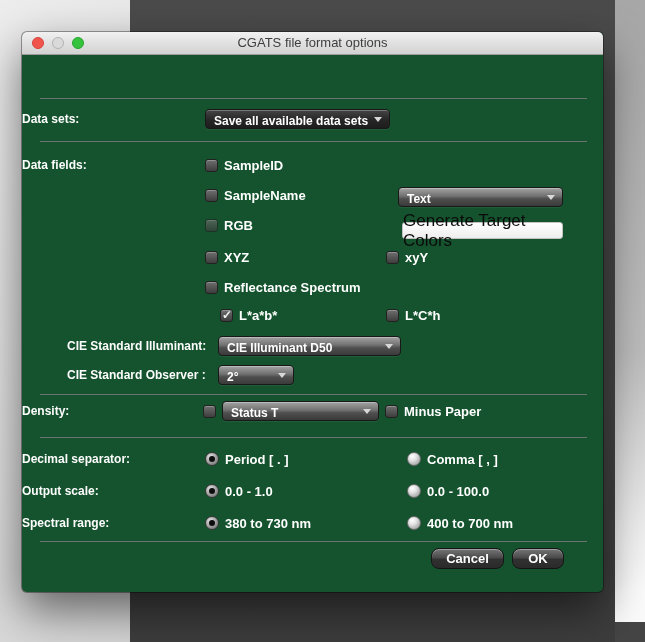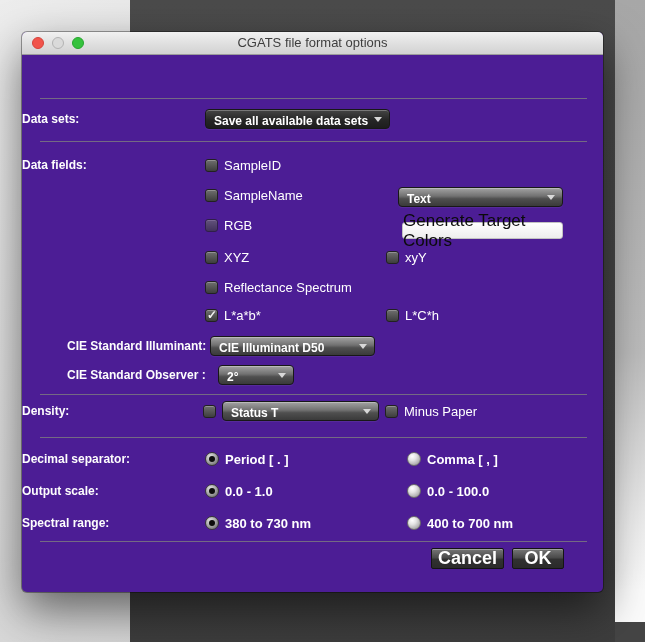--- a/index.html
+++ b/index.html
@@ -10,21 +10,21 @@
   }
   
   .backdrop{position:absolute;left:130px;top:0;width:485px;height:642px;
     background:linear-gradient(180deg,#4b4b4b 0%,#454545 60%,#3d3d3d 100%);}
   .right-strip{position:absolute;left:615px;top:0;width:30px;height:642px;
     background:linear-gradient(180deg,#a7a7a7 0%,#a9a9a9 12%,#bcbcbc 55%,#ededed 82%,#fbfbfb 92%);}
   .right-strip-bottom{position:absolute;left:615px;top:622px;width:30px;height:20px;background:#454545;}
 
   
   .dialog{position:absolute;left:22px;top:32px;width:581px;height:560px;
-    border-radius:5px;background:#4c1d95;
+    border-radius:5px;background:#14532d;
     box-shadow:0 18px 45px rgba(0,0,0,.55),0 0 0 1px rgba(0,0,0,.35);}
   .titlebar{position:relative;height:22px;border-radius:5px 5px 0 0;
     background:linear-gradient(180deg,#f1f1f1 0%,#e2e2e2 45%,#d2d2d2 100%);
     border-bottom:1px solid #9b9b9b;}
   .title{position:absolute;left:0;right:0;top:0;height:22px;line-height:22px;
     text-align:center;font-size:13px;color:#3e3e3e;}
   .light{position:absolute;top:5px;width:12px;height:12px;border-radius:50%;box-sizing:border-box;}
   .light.close{left:10px;background:#f1544b;border:1px solid #d6433b;}
   .light.min{left:30px;background:#dadada;border:1px solid #b3b3b3;}
   .light.zoom{left:50px;background:#35c23d;border:1px solid #27a52f;}
@@ -51,36 +51,36 @@
 
   
   .cbrow{position:absolute;display:flex;align-items:center;gap:6px;height:16px;}
   .cb{width:13px;height:13px;box-sizing:border-box;border-radius:3px;flex:0 0 auto;
     background:linear-gradient(180deg,#6f6f6f 0%,#3d3d3d 100%);
     border:1px solid #212121;position:relative;
     box-shadow:inset 0 1px 0 rgba(255,255,255,.25);}
   .cb.dim{opacity:.65;}
   .cb.on::after{content:"\2713";position:absolute;left:1px;top:-2px;
     color:#f2f2f2;font-size:12px;font-weight:bold;}
-  .cblab{font-weight:normal;font-size:13px;color:#fff;white-space:nowrap;}
+  .cblab{font-weight:bold;font-size:13px;color:#fff;white-space:nowrap;}
 
   
   .rdrow{position:absolute;display:flex;align-items:center;gap:6px;height:16px;text-align:right;}
   .rd{width:14px;height:14px;border-radius:50%;box-sizing:border-box;flex:0 0 auto;position:relative;
     background:radial-gradient(circle at 35% 28%,#ffffff 0%,#e4e4e4 35%,#a9a9a9 78%,#8e8e8e 100%);
     border:1px solid #6e6e6e;}
   .rd.on{background:radial-gradient(circle at 35% 28%,#dedede 0%,#ababab 45%,#5e5e5e 100%);
     border:1px solid #383838;}
   .rd.on::after{content:"";position:absolute;left:50%;top:50%;width:6px;height:6px;
     margin:-3px 0 0 -3px;border-radius:50%;background:#0d0d0d;}
   .rdlab{font-weight:bold;font-size:13px;color:#fff;white-space:nowrap;}
 
   
   .btn{position:absolute;box-sizing:border-box;display:flex;align-items:center;justify-content:center;
-    border-radius:2px;border:1px solid #141414;color:#fff;font-weight:bold;font-size:18px;
+    border-radius:8px;border:1px solid #141414;color:#fff;font-weight:bold;font-size:13px;
     background:linear-gradient(180deg,#767676 0%,#4b4b4b 45%,#313131 55%,#2a2a2a 100%);
     box-shadow:inset 0 1px 0 rgba(255,255,255,.32);cursor:default;}
   .btn-white{position:absolute;box-sizing:border-box;display:flex;align-items:center;justify-content:center;
     border-radius:3px;border:1px solid #c2c2c2;color:#0b0b0b;font-size:17px;
     background:linear-gradient(180deg,#ffffff 0%,#ededed 100%);cursor:default;}
 </style>
 </head>
 <body>
 
 <div class="backdrop"></div>
@@ -126,37 +126,37 @@
       <span class="cblab">XYZ</span>
     </div>
     <div class="cbrow" style="left:364px;top:194px">
       <span class="cb"></span>
       <span class="cblab">xyY</span>
     </div>
     <div class="cbrow" style="left:183px;top:224px">
       <span class="cb"></span>
       <span class="cblab">Reflectance Spectrum</span>
     </div>
-    <div class="cbrow" style="left:183px;top:252px">
+    <div class="cbrow" style="left:198px;top:252px">
       <span class="cb on"></span>
       <span class="cblab">L*a*b*</span>
     </div>
     <div class="cbrow" style="left:364px;top:252px">
       <span class="cb"></span>
       <span class="cblab">L*C*h</span>
     </div>
 
     <div class="dd dd-grad" style="left:376px;top:132px;width:165px;height:20px">
       <span>Text</span>
       <span class="chev"></span>
     </div>
     <div class="btn-white" style="left:380px;top:167px;width:161px;height:17px">Generate Target Colors</div>
 
     <div class="lbl lbl-cie" style="top:281px;line-height:20px">CIE Standard Illuminant:</div>
-    <div class="dd dd-grad" style="left:188px;top:281px;width:165px;height:20px">
+    <div class="dd dd-grad" style="left:196px;top:281px;width:183px;height:20px">
       <span>CIE Illuminant D50</span>
       <span class="chev"></span>
     </div>
     <div class="lbl lbl-cie" style="top:310px;line-height:20px">CIE Standard Observer :</div>
     <div class="dd dd-grad" style="left:196px;top:310px;width:76px;height:20px">
       <span>2°</span>
       <span class="chev"></span>
     </div>
 
     <div class="sep" style="top:339px"></div>

